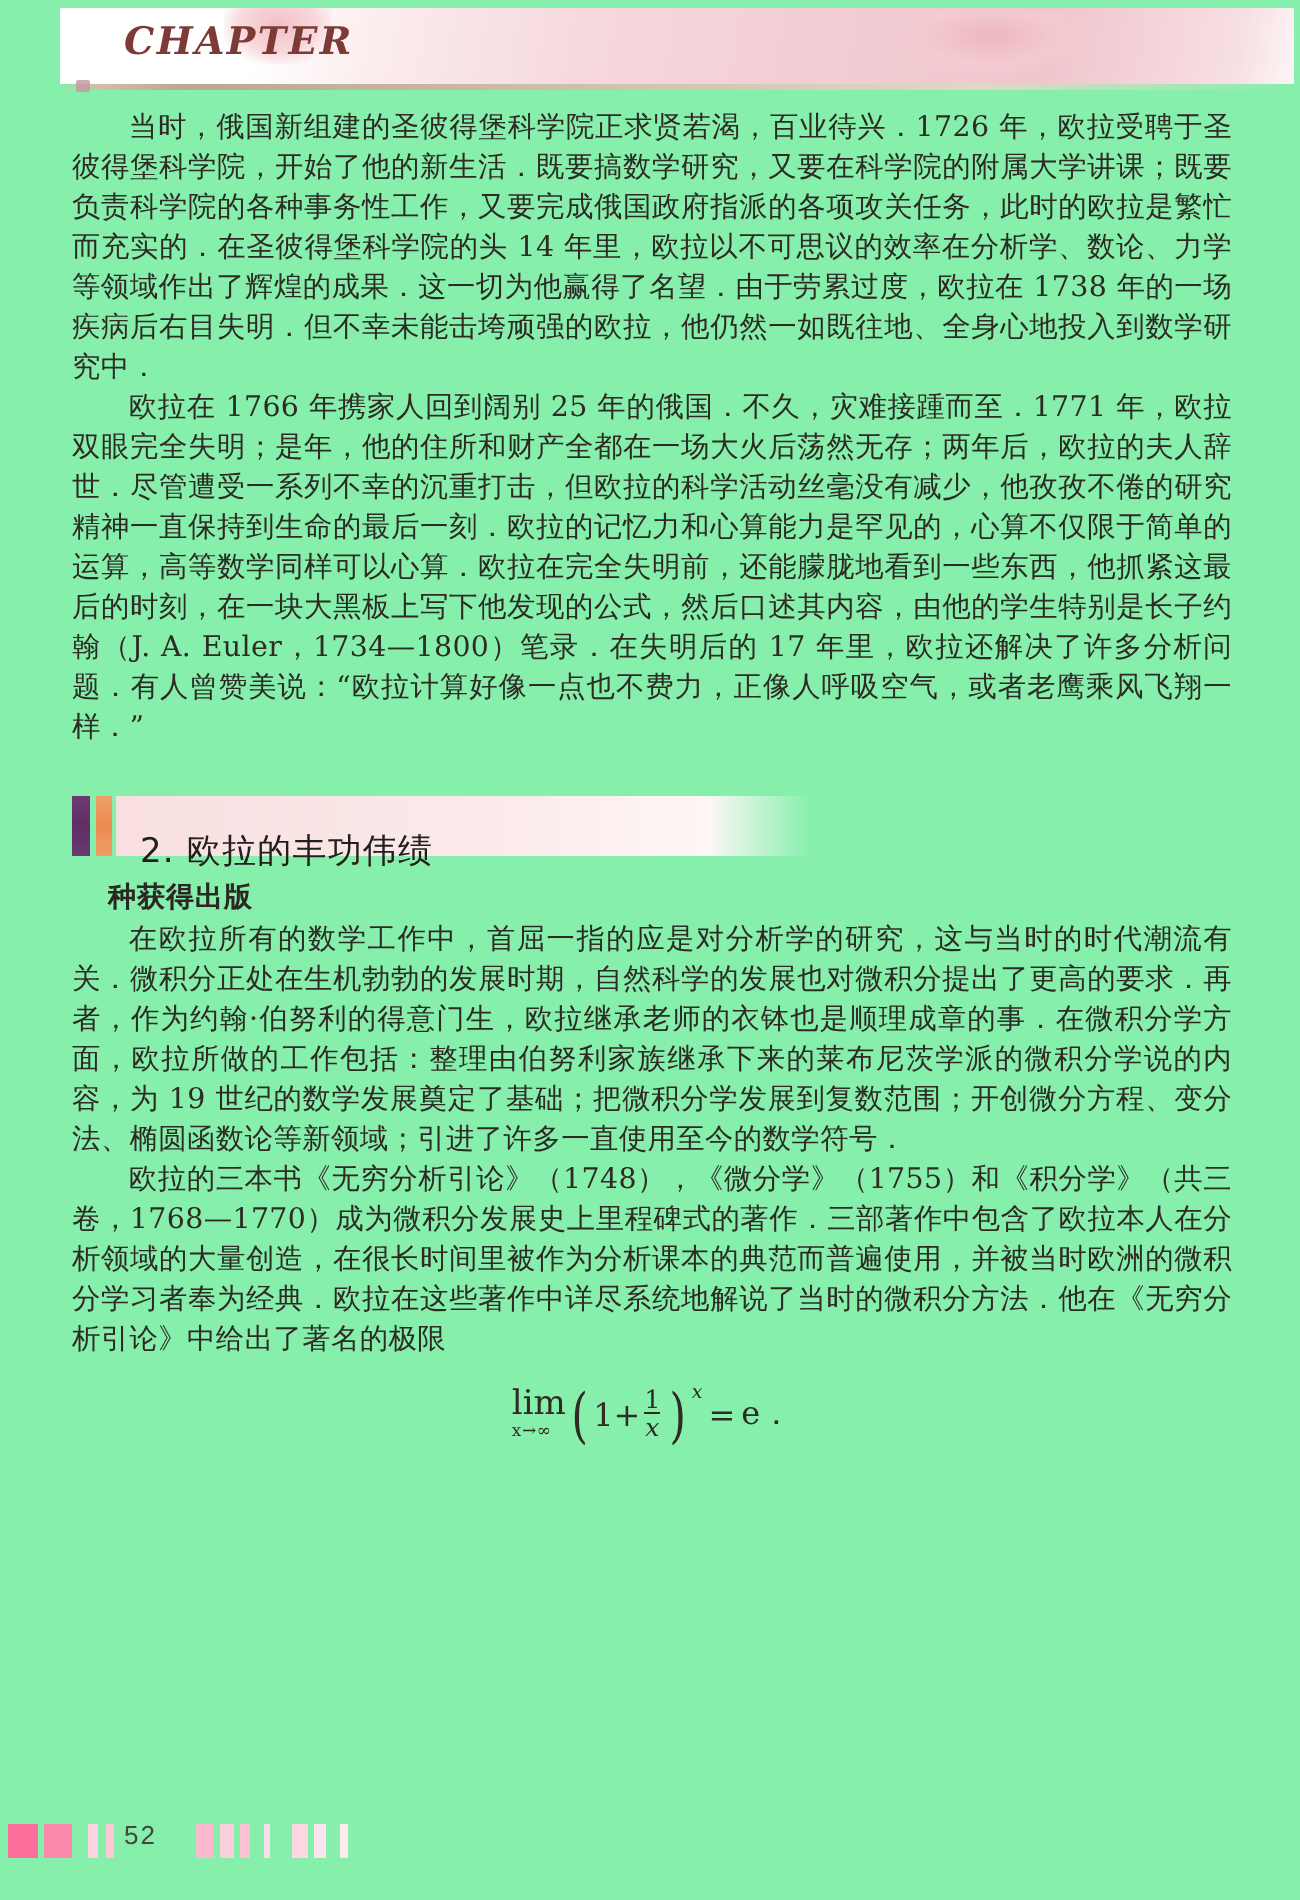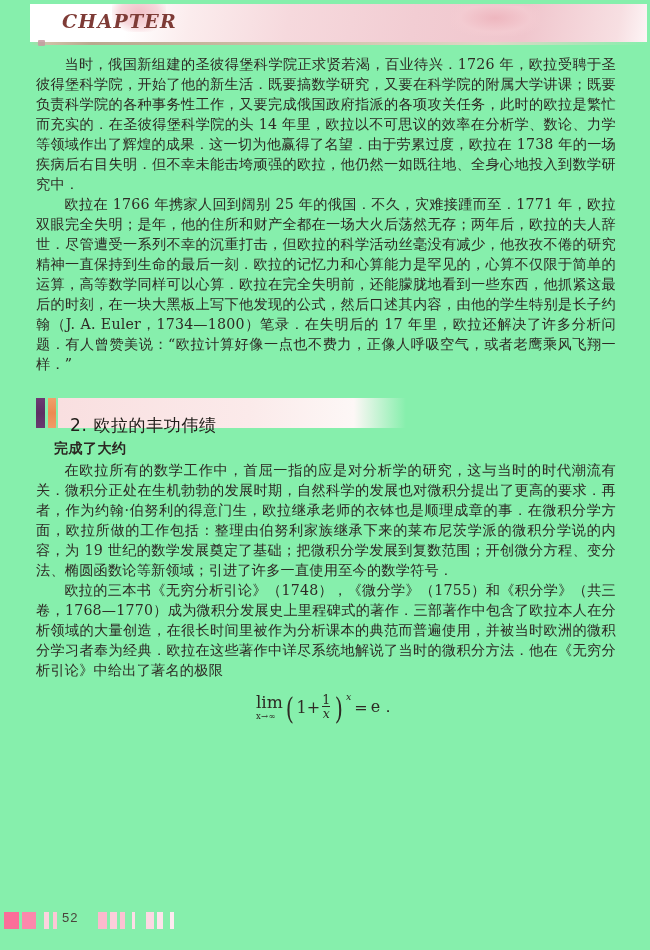--- a/index.html
+++ b/index.html
@@ -279,21 +279,21 @@
     <p class="body">当时，俄国新组建的圣彼得堡科学院正求贤若渴，百业待兴．1726 年，欧拉受聘于圣彼得堡科学院，开始了他的新生活．既要搞数学研究，又要在科学院的附属大学讲课；既要负责科学院的各种事务性工作，又要完成俄国政府指派的各项攻关任务，此时的欧拉是繁忙而充实的．在圣彼得堡科学院的头 14 年里，欧拉以不可思议的效率在分析学、数论、力学等领域作出了辉煌的成果．这一切为他赢得了名望．由于劳累过度，欧拉在 1738 年的一场疾病后右目失明．但不幸未能击垮顽强的欧拉，他仍然一如既往地、全身心地投入到数学研究中．</p>
     <p class="body">欧拉在 1766 年携家人回到阔别 25 年的俄国．不久，灾难接踵而至．1771 年，欧拉双眼完全失明；是年，他的住所和财产全都在一场大火后荡然无存；两年后，欧拉的夫人辞世．尽管遭受一系列不幸的沉重打击，但欧拉的科学活动丝毫没有减少，他孜孜不倦的研究精神一直保持到生命的最后一刻．欧拉的记忆力和心算能力是罕见的，心算不仅限于简单的运算，高等数学同样可以心算．欧拉在完全失明前，还能朦胧地看到一些东西，他抓紧这最后的时刻，在一块大黑板上写下他发现的公式，然后口述其内容，由他的学生特别是长子约翰（J. A. Euler，1734—1800）笔录．在失明后的 17 年里，欧拉还解决了许多分析问题．有人曾赞美说：“欧拉计算好像一点也不费力，正像人呼吸空气，或者老鹰乘风飞翔一样．”</p>
 
     <div class="sec-head">
       <div class="sec-bg"></div>
       <div class="sec-bar-purple"></div>
       <div class="sec-bar-orange"></div>
       <div class="sec-title">2. 欧拉的丰功伟绩</div>
     </div>
 
-    <div class="sub-head">完成了大约</div>
+    <div class="sub-head">种获得出版</div>
 
     <p class="body">在欧拉所有的数学工作中，首屈一指的应是对分析学的研究，这与当时的时代潮流有关．微积分正处在生机勃勃的发展时期，自然科学的发展也对微积分提出了更高的要求．再者，作为约翰·伯努利的得意门生，欧拉继承老师的衣钵也是顺理成章的事．在微积分学方面，欧拉所做的工作包括：整理由伯努利家族继承下来的莱布尼茨学派的微积分学说的内容，为 19 世纪的数学发展奠定了基础；把微积分学发展到复数范围；开创微分方程、变分法、椭圆函数论等新领域；引进了许多一直使用至今的数学符号．</p>
     <p class="body">欧拉的三本书《无穷分析引论》（1748），《微分学》（1755）和《积分学》（共三卷，1768—1770）成为微积分发展史上里程碑式的著作．三部著作中包含了欧拉本人在分析领域的大量创造，在很长时间里被作为分析课本的典范而普遍使用，并被当时欧洲的微积分学习者奉为经典．欧拉在这些著作中详尽系统地解说了当时的微积分方法．他在《无穷分析引论》中给出了著名的极限</p>
 
     <div class="formula-wrap">
       <span class="formula">
         <span class="lim">
           <span class="op">lim</span>
           <span class="sub">x→∞</span>
         </span><span class="paren">(</span><span class="mid">1+</span><span class="frac">

